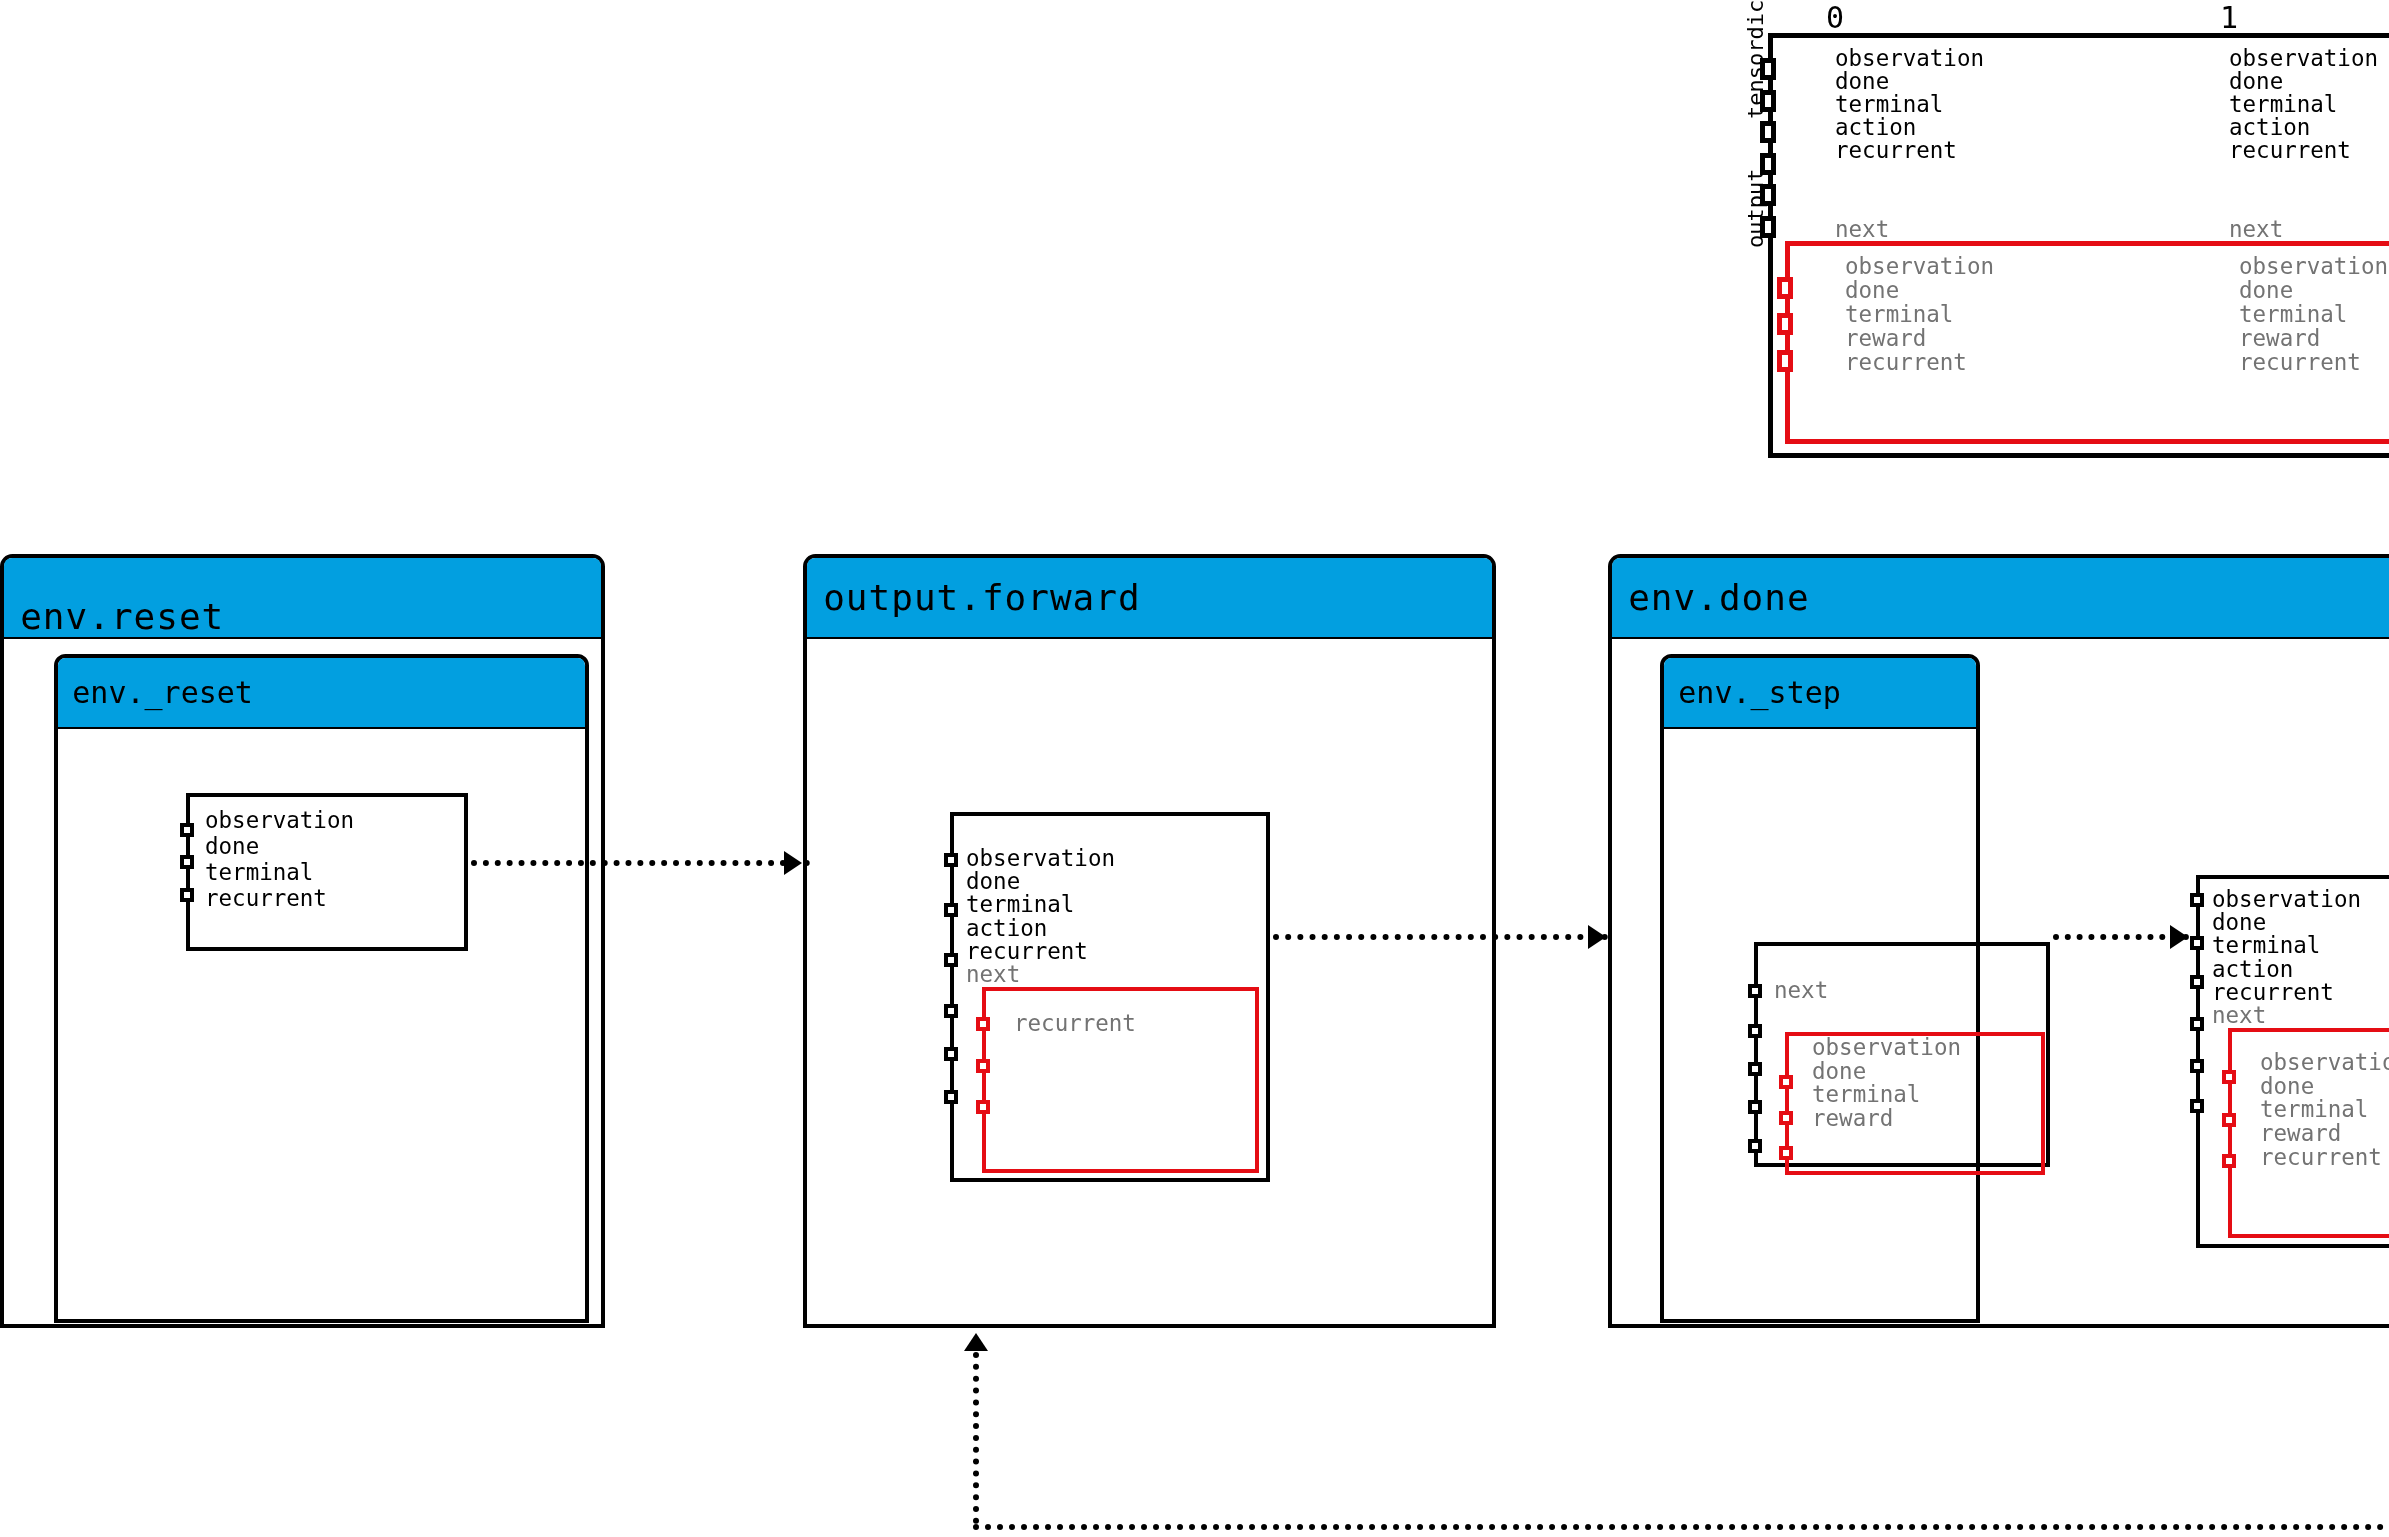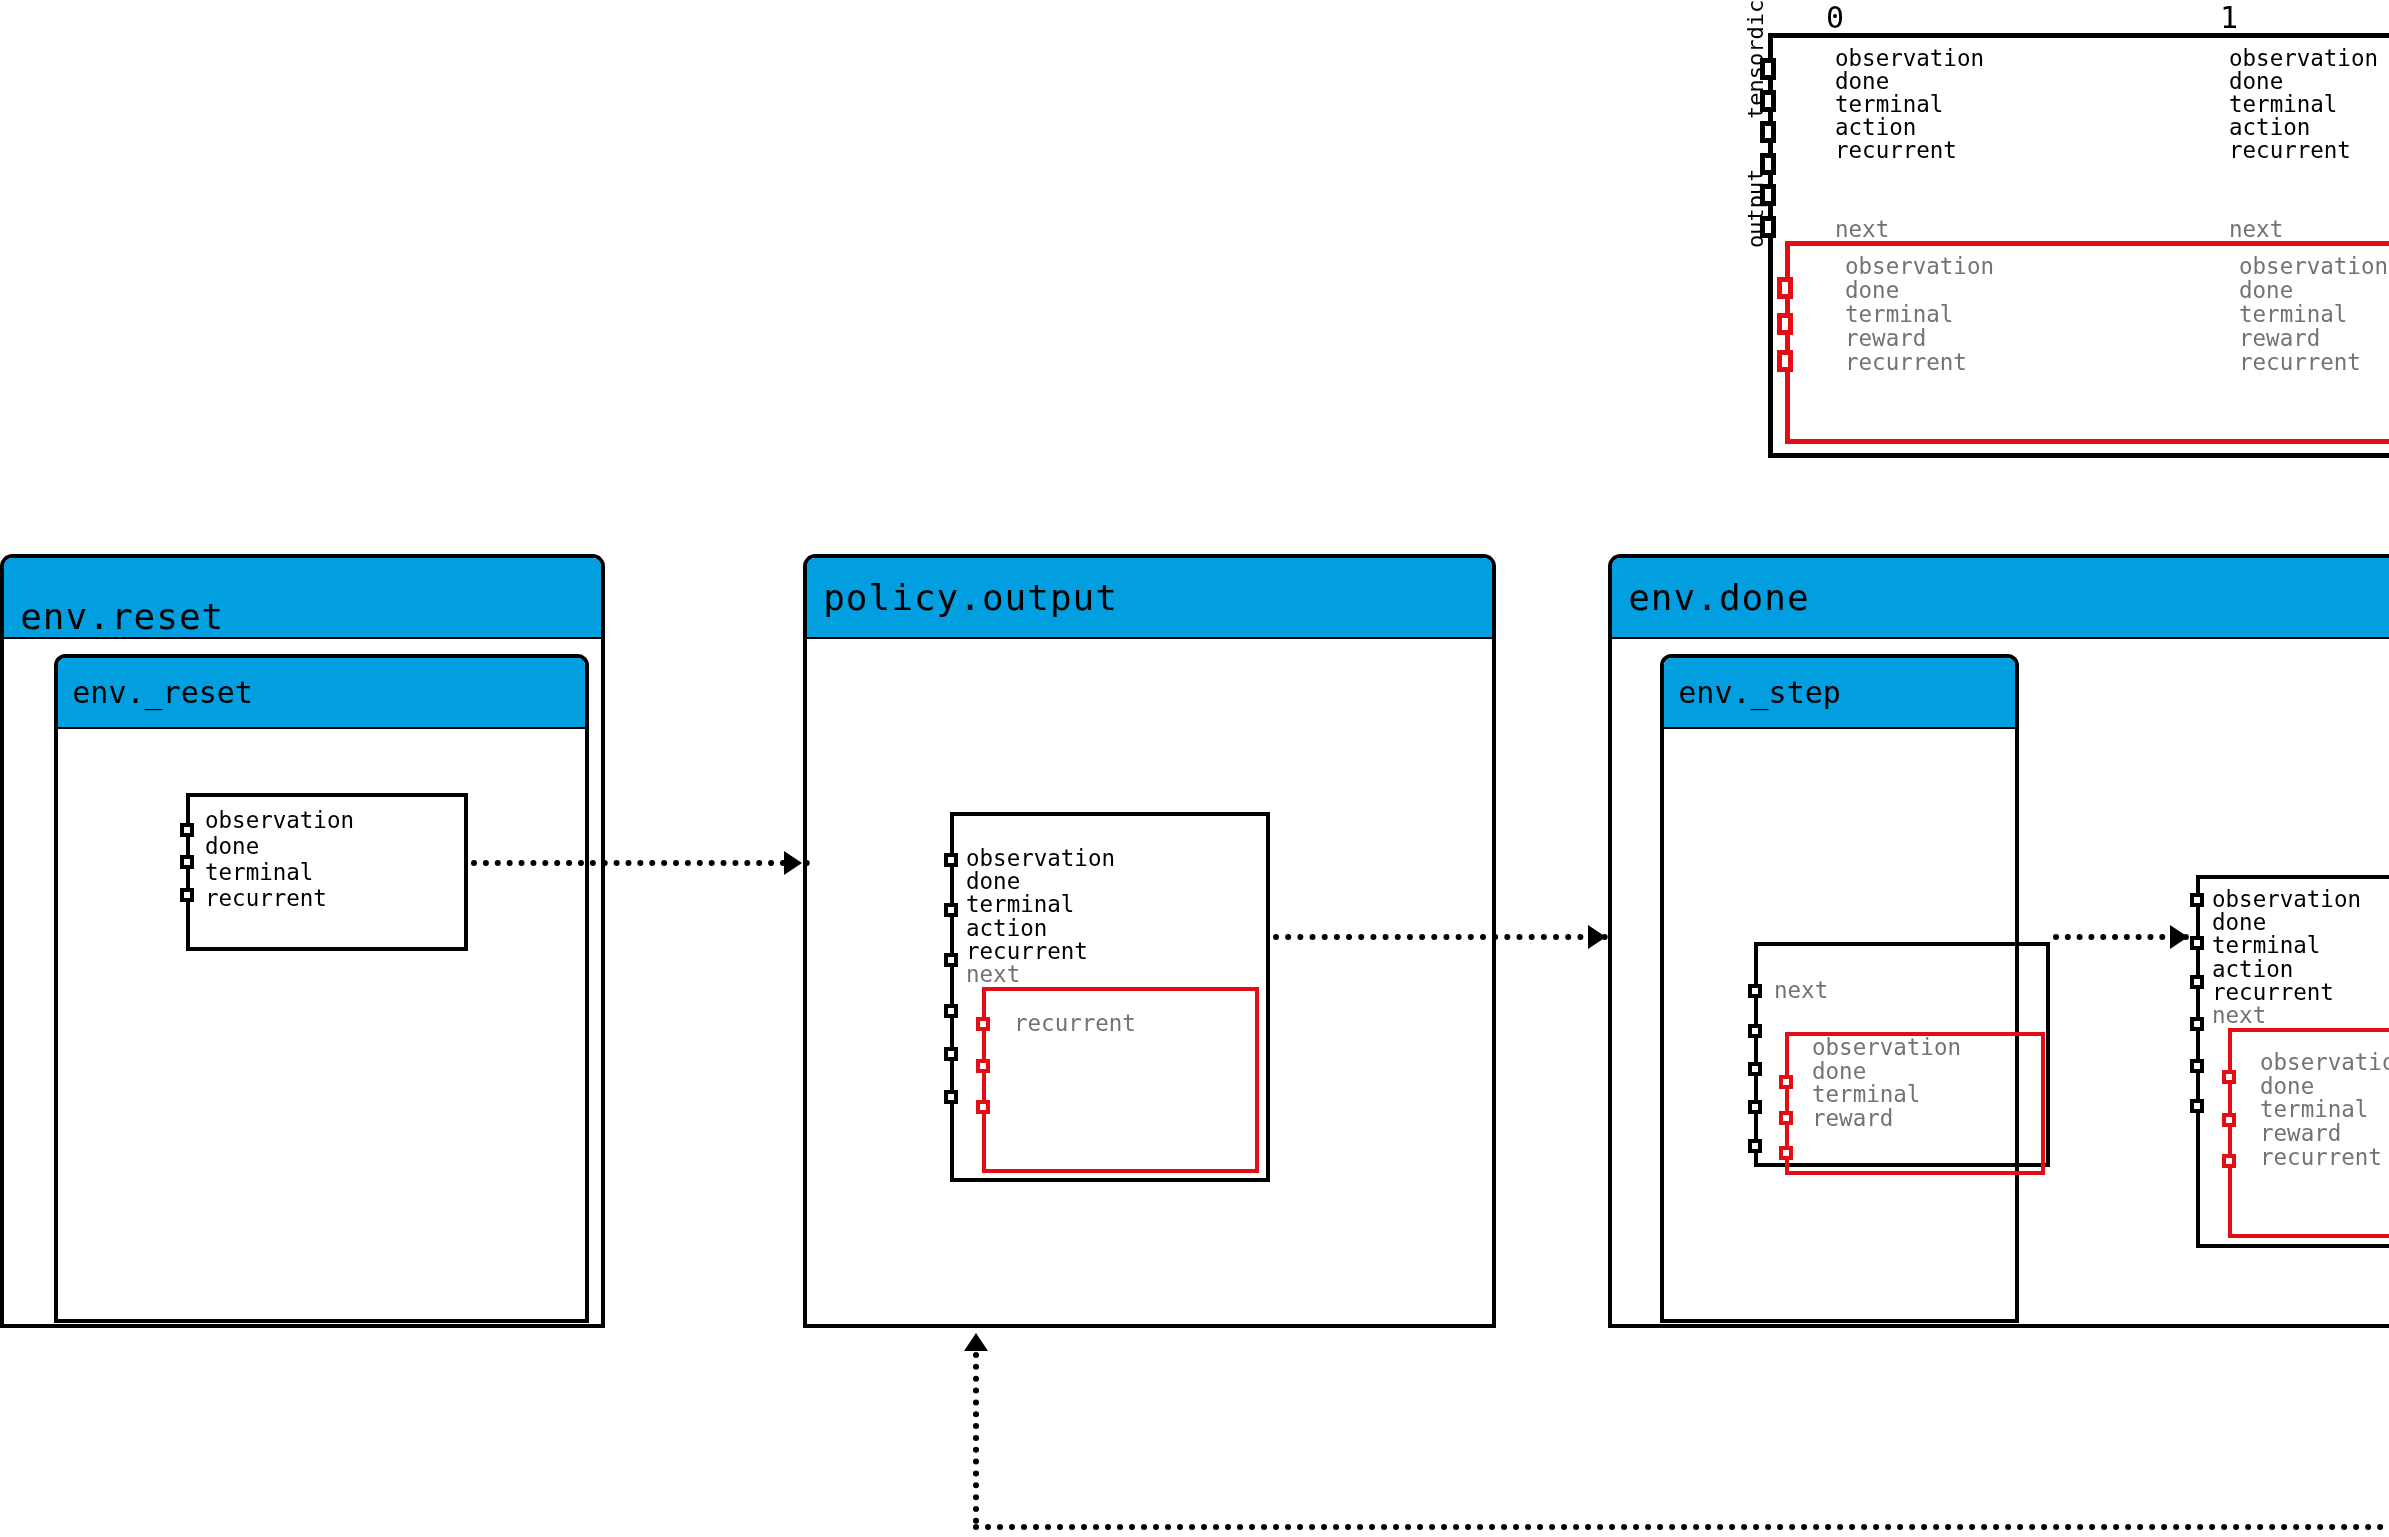--- a/index.html
+++ b/index.html
@@ -114,21 +114,21 @@
   <div class="cb blk" style="left:180px;top:823px;"></div>
   <div class="cb blk" style="left:180px;top:855px;"></div>
   <div class="cb blk" style="left:180px;top:888px;"></div>
   <div class="keys blk" style="left:205px;top:808px;font-size:22.5px;line-height:1.15;">observation
 done
 terminal
 recurrent</div>
 
   <div class="panel" style="left:803px;top:554px;width:693px;height:774px;">
     <div class="panel-hdr" style="height:79px;">
-      <span class="panel-title">policy.output</span>
+      <span class="panel-title">output.forward</span>
     </div>
   </div>
 
   <div class="td black" style="left:950px;top:812px;width:320px;height:370px;"></div>
   <div class="cb blk" style="left:944px;top:853px;"></div>
   <div class="cb blk" style="left:944px;top:903px;"></div>
   <div class="cb blk" style="left:944px;top:953px;"></div>
   <div class="cb blk" style="left:944px;top:1004px;"></div>
   <div class="cb blk" style="left:944px;top:1047px;"></div>
   <div class="cb blk" style="left:944px;top:1090px;"></div>
@@ -142,21 +142,21 @@
   <div class="td red" style="left:982px;top:987px;width:277px;height:186px;"></div>
   <div class="cb red" style="left:976px;top:1017px;"></div>
   <div class="cb red" style="left:976px;top:1059px;"></div>
   <div class="cb red" style="left:976px;top:1100px;"></div>
   <div class="keys red" style="left:1014px;top:1011px;font-size:22.5px;line-height:1.07;">recurrent</div>
 
   <div class="panel" style="left:1608px;top:554px;width:972px;height:774px;">
     <div class="panel-hdr" style="height:79px;">
       <span class="panel-title">env.done</span>
     </div>
-    <div class="subpanel" style="left:48px;top:96px;width:359px;height:669px;">
+    <div class="subpanel" style="left:48px;top:96px;width:320px;height:669px;">
       <div class="subpanel-hdr" style="height:69px;">
         <span class="subpanel-title">env._step</span>
       </div>
     </div>
   </div>
 
   <div class="td black" style="left:1754px;top:942px;width:296px;height:225px;"></div>
   <div class="cb blk" style="left:1748px;top:984px;"></div>
   <div class="cb blk" style="left:1748px;top:1024px;"></div>
   <div class="cb blk" style="left:1748px;top:1062px;"></div>

